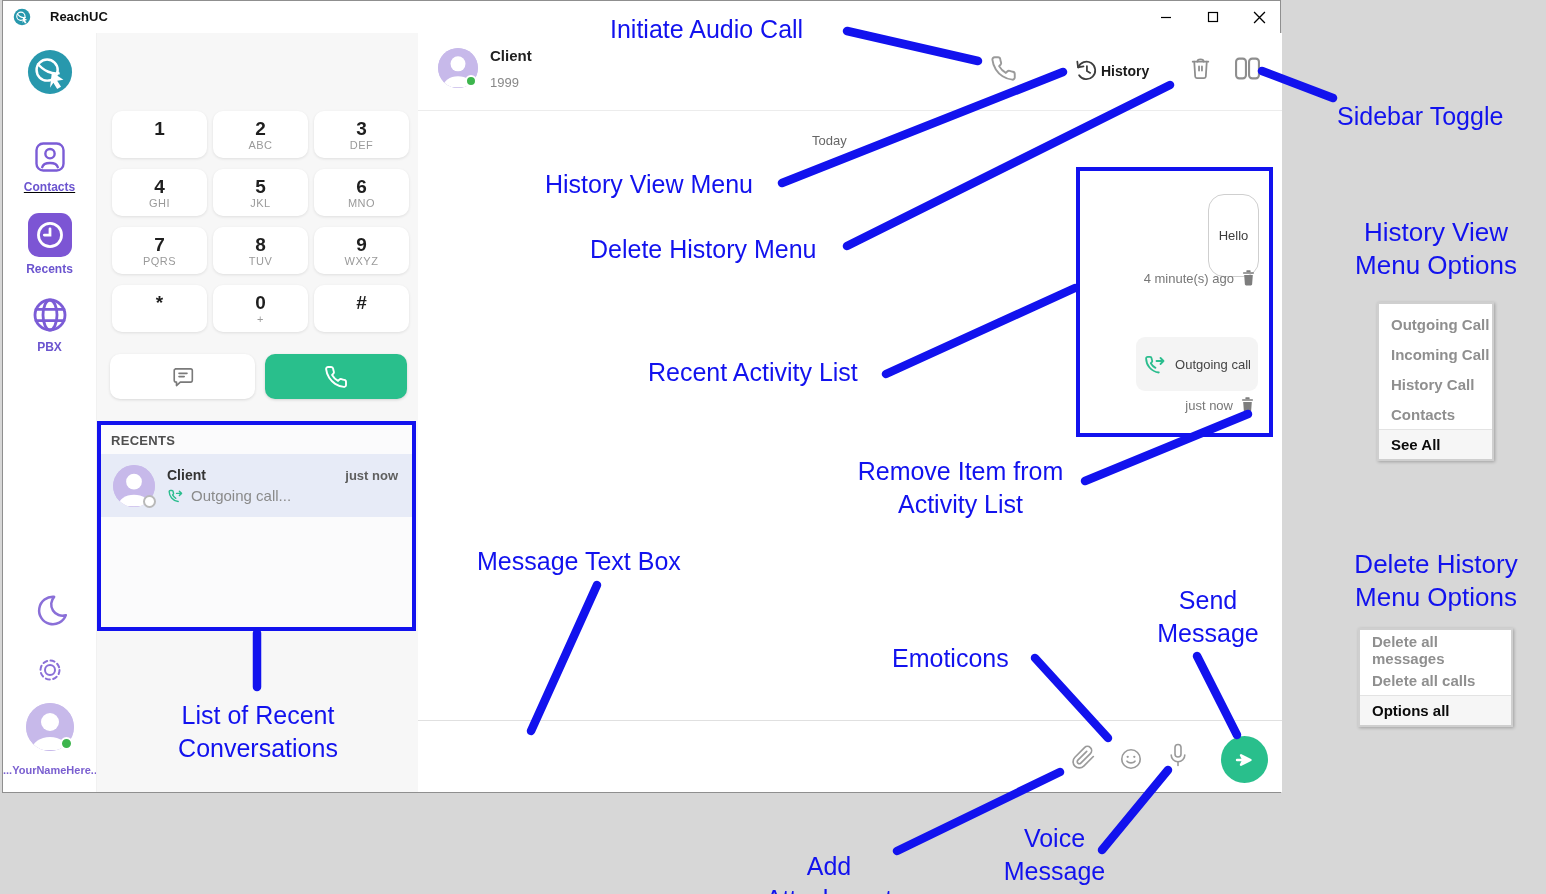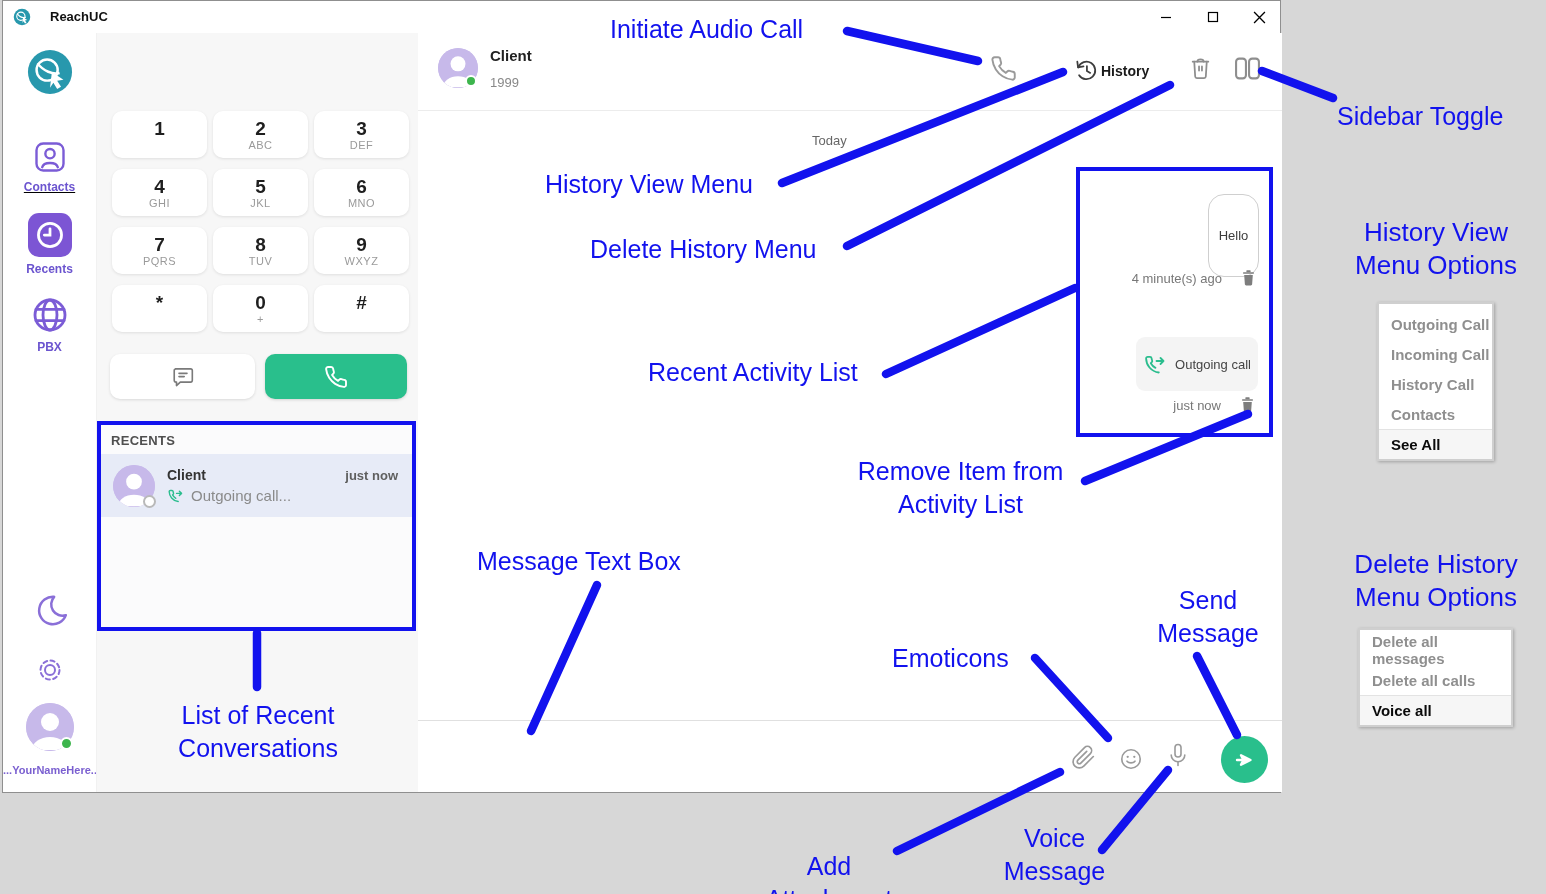--- a/index.html
+++ b/index.html
@@ -59,21 +59,21 @@
   .chat-header { position:absolute; left:0; top:0; right:0; height:78px; border-bottom:1px solid #ececec; }
   .ch-name { position:absolute; left:72px; top:14px; font-size:15px; font-weight:700; color:#222; }
   .ch-num  { position:absolute; left:72px; top:42px; font-size:13px; color:#888; }
   .hdr-icon { position:absolute; cursor:pointer; }
   .hdr-history { position:absolute; left:656px; top:25px; display:flex; align-items:center; gap:2px; cursor:pointer; }
   .hdr-history span { font-size:14px; font-weight:700; color:#1a1a1a; }
   .day-label { position:absolute; left:394px; top:100px; font-size:13px; color:#666; }
   .bubble { position:absolute; left:790px; top:161px; width:51px; height:83px; background:#fff;
             border:1px solid #cfcfcf; border-radius:16px; display:flex; align-items:center; justify-content:center;
             font-size:13px; color:#3c3c3c; }
-  .time-row { position:absolute; display:flex; align-items:center; gap:19px; }
+  .time-row { position:absolute; display:flex; align-items:center; gap:7px; }
   .time-row .t { font-size:13px; color:#777; }
   .msg-time { right:26px; top:237px; }
   .call-time { right:27px; top:364px; }
   .call-pill { position:absolute; left:718px; top:304px; width:122px; height:54px; background:#f4f4f4;
                border-radius:9px; display:flex; align-items:center; justify-content:center; gap:8px; }
   .call-pill span { font-size:13px; color:#444; }
   .input-divider { position:absolute; left:0; right:0; top:687px; height:1px; background:#e0e0e0; }
   .msg-input { position:absolute; left:32px; top:703px; width:560px; height:30px; border:none; outline:none;
                font-size:15px; color:#333; background:transparent; font-family:inherit; }
   .msg-input::placeholder { color:#b4b4b4; }
@@ -488,16 +488,16 @@
     <div class="pop-item pop-active">See All</div>
   </div>
 
   <div class="side-title" style="left:1337px;top:548px;width:198px;">
     <div>Delete History</div>
     <div>Menu Options</div>
   </div>
   <div class="pop-menu" style="left:1358px;top:628px;width:155px;">
     <div class="pop-item">Delete all messages</div>
     <div class="pop-item">Delete all calls</div>
-    <div class="pop-item pop-active">Voice all</div>
+    <div class="pop-item pop-active">Options all</div>
   </div>
 
 </div>
 
 </body></html>

